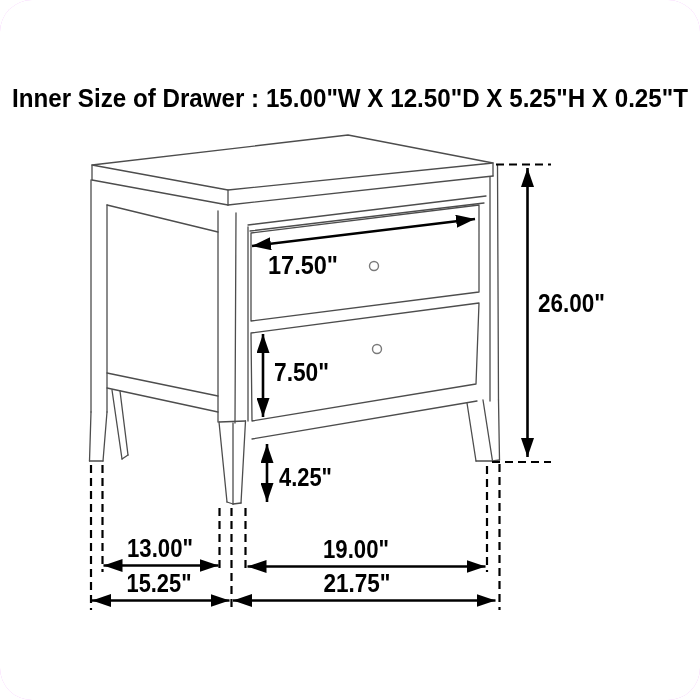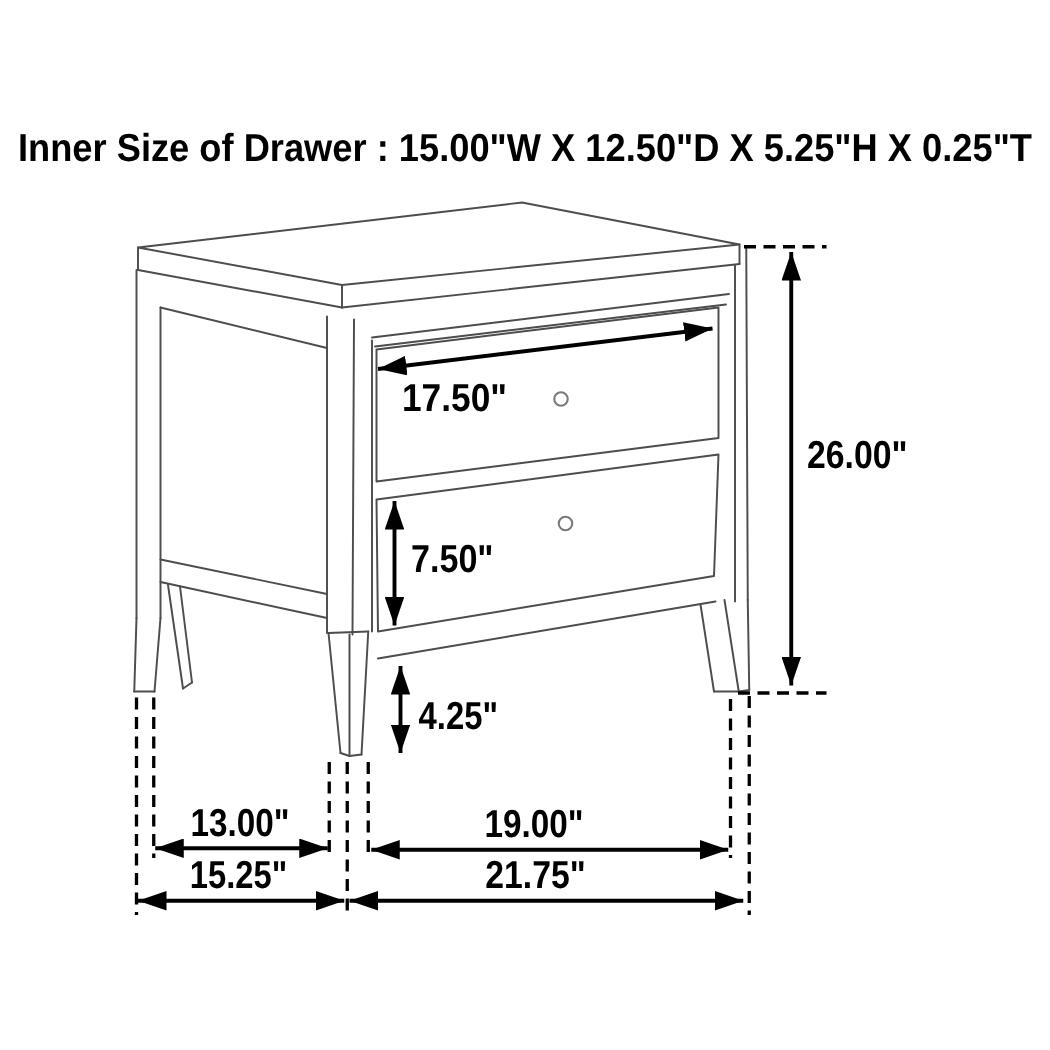--- a/index.html
+++ b/index.html
@@ -1,17 +1,17 @@
 <!DOCTYPE html>
 <html><head>
 <meta charset="utf-8">
 <style>
   html,body{margin:0;padding:0;background:#fff;}
   .page{width:700px;height:700px;position:relative;background:#f0abfc;overflow:hidden;
-        font-family:"Liberation Sans", sans-serif;}
+        font-family:"Liberation Sans", sans-serif;border-radius:32px;}
   svg{display:block;}
   text{font-family:"Liberation Sans", sans-serif;font-weight:bold;fill:#000;}
   .furn{stroke:#4d4d4d;stroke-width:1.3;fill:none;stroke-linecap:round;stroke-linejoin:round;}
   .furn-face{stroke:#4d4d4d;stroke-width:1.3;fill:#ffffff;stroke-linejoin:round;}
   .dim{stroke:#000;stroke-width:2.6;fill:none;}
   .guide{stroke:#000;stroke-width:2.2;fill:none;stroke-dasharray:8 5;}
   .knob{stroke:#7a7a7a;stroke-width:1.4;fill:#fff;}
   .dimlabel{font-size:26px;}
   .title{font-size:26px;}
 </style>

